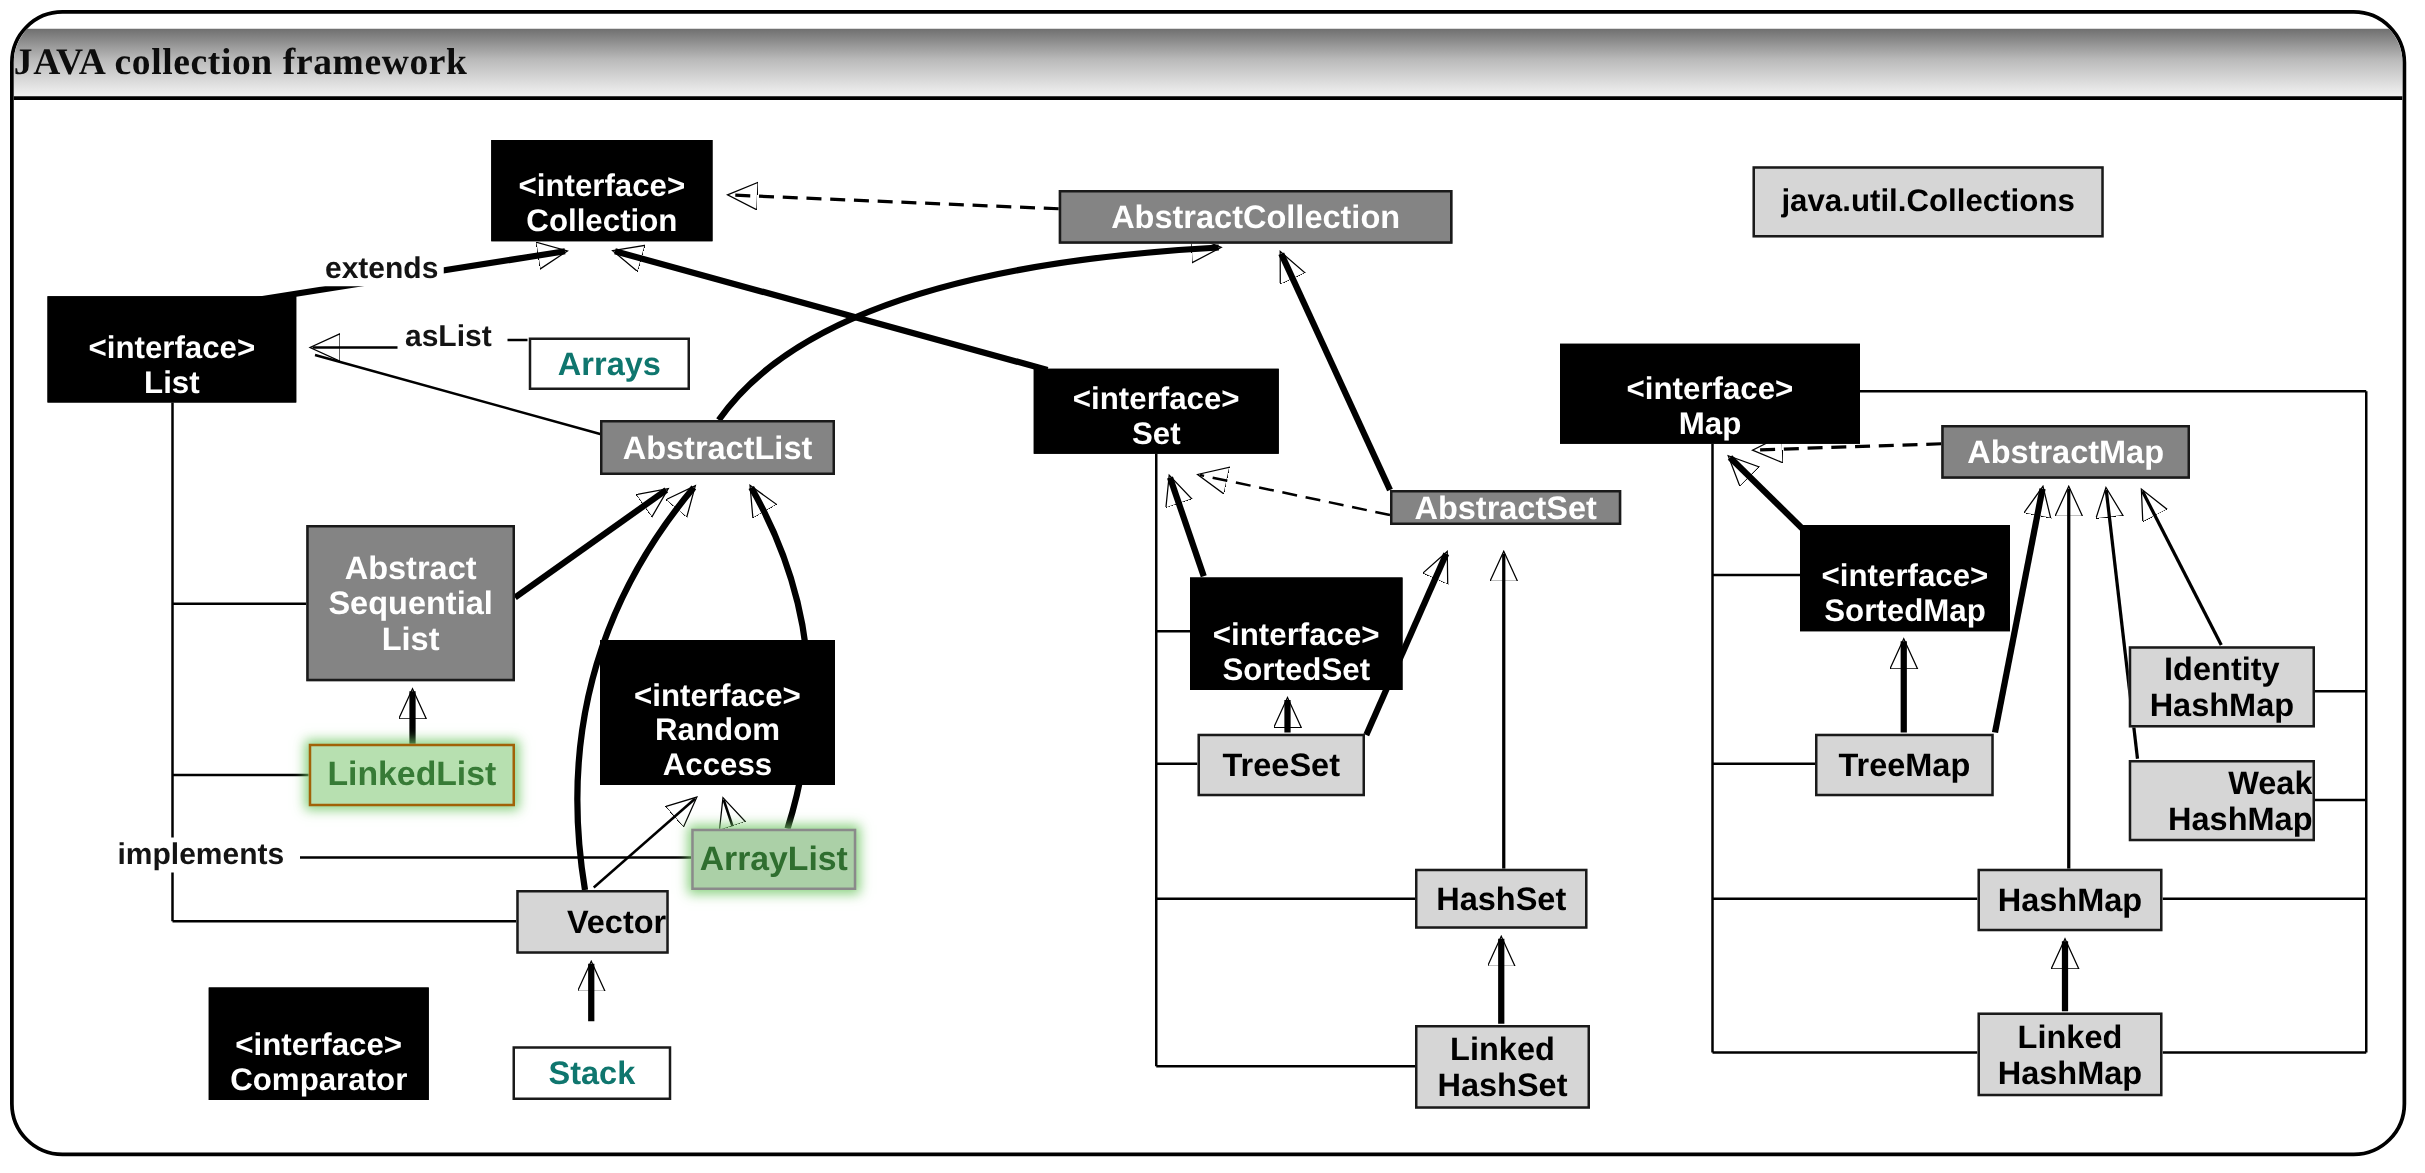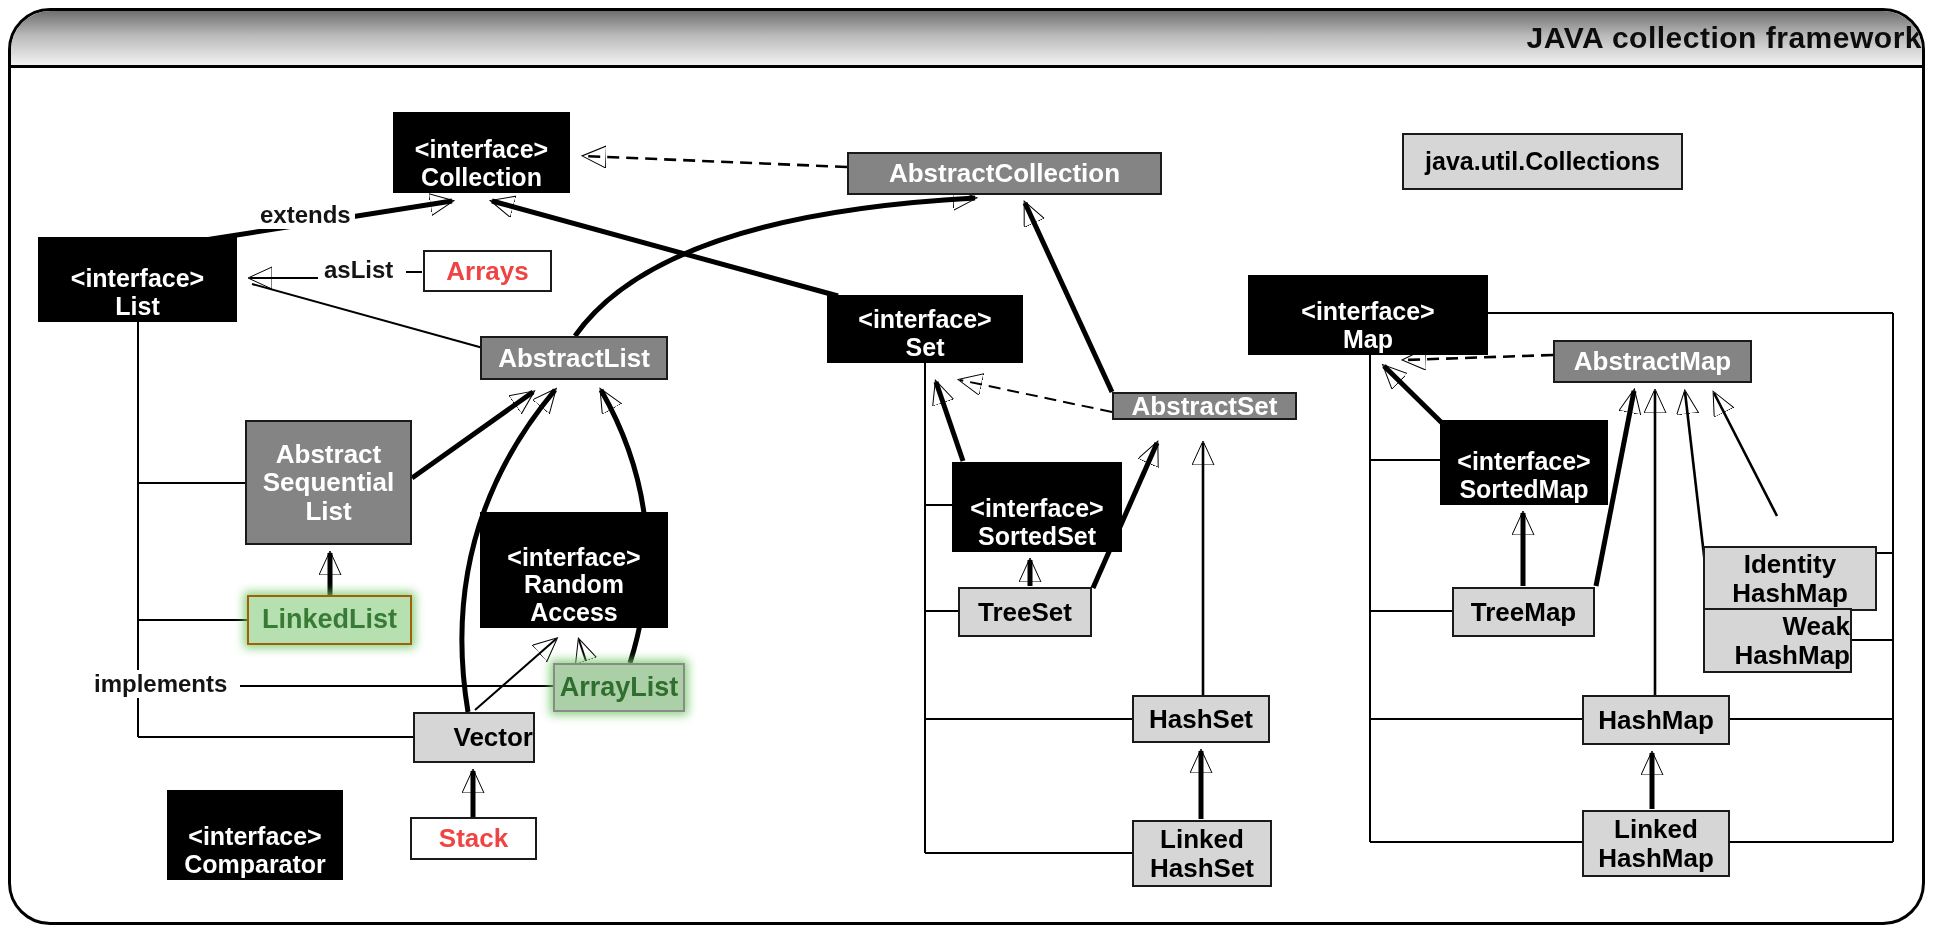--- a/index.html
+++ b/index.html
@@ -1,30 +1,30 @@
 <!DOCTYPE html>
 <html><head>
 <meta charset="utf-8">
 <style>
   html,body{margin:0;padding:0;background:#fff;font-family:"Liberation Sans",sans-serif;}
   .canvas{position:relative;width:1940px;height:938px;background:#fff;overflow:hidden;}
   .frame{position:absolute;left:8px;top:8px;width:1917px;height:917px;border:3px solid #000;border-radius:42px;box-sizing:border-box;background:#fff;overflow:hidden;}
-  .titlebar{position:absolute;left:0;top:0;width:100%;height:54px;border-bottom:3px solid #000;background:linear-gradient(to bottom,#6f6f6f 0%,#b9b9b9 45%,#f2f2f2 100%);display:flex;align-items:center;justify-content:flex-end;}
+  .titlebar{position:absolute;left:0;top:12px;width:100%;height:54px;border-bottom:3px solid #000;background:linear-gradient(to bottom,#6f6f6f 0%,#b9b9b9 45%,#f2f2f2 100%);display:flex;align-items:center;justify-content:flex-start;font-family:Liberation Serif, serif;}
   .titlebar span{font-size:30px;font-weight:bold;color:#0d0d0d;letter-spacing:.5px;}
   svg.wires{position:absolute;left:0;top:0;width:1940px;height:938px;pointer-events:none;}
   svg.wires path,svg.wires line{stroke:#000;fill:none;}
   .w2{stroke-width:2px;}
   .w3{stroke-width:2.6px;}
   .w5{stroke-width:5px;}
   .dash{stroke-dasharray:12 7;}
   .box{position:absolute;display:flex;flex-direction:column;justify-content:center;align-items:center;text-align:center;font-weight:bold;box-sizing:border-box;line-height:1.1;}
   .black{background:#000;color:#fff;border:2px solid #000;font-size:25px;justify-content:flex-end;}
   .gray{background:#848484;color:#fff;border:2px solid #1a1a1a;font-size:26px;}
   .lgray{background:#d6d6d6;color:#000;border:2px solid #1a1a1a;font-size:26px;}
-  .white{background:#fff;color:#ef4444;border:2px solid #1a1a1a;font-size:26px;}
+  .white{background:#fff;color:#0f766e;border:2px solid #1a1a1a;font-size:26px;margin-top:20px;}
   .green{background:#b7e0b0;color:#377b36;border:2px solid #a16207;font-size:27px;box-shadow:0 0 9px 3px rgba(118,201,106,.85);}
   .green2{background:#abd0a7;color:#2f6e2f;border:2px solid #8a8a8a;font-size:27px;box-shadow:0 0 9px 3px rgba(118,201,106,.85);}
   .lbl{position:absolute;font-weight:bold;color:#141414;background:#fff;font-size:24px;padding:0 4px;white-space:nowrap;}
   
   .b-collection{left:393px;top:112px;width:177px;height:81px;}
   .b-list{left:38px;top:237px;width:199px;height:85px;}
   .b-arrays{left:423px;top:250px;width:129px;height:42px;}
   .b-abscollection{left:847px;top:152px;width:315px;height:43px;}
   .b-utilcollections{left:1402px;top:133px;width:281px;height:57px;font-size:25px;border-width:2.5px;}
   .b-abslist{left:480px;top:336px;width:188px;height:44px;}
@@ -38,21 +38,21 @@
   .b-set{left:827px;top:295px;width:196px;height:68px;}
   .b-absset{left:1112px;top:392px;width:185px;height:28px;}
   .b-sortedset{left:952px;top:462px;width:170px;height:90px;}
   .b-treeset{left:958px;top:587px;width:134px;height:50px;}
   .b-hashset{left:1132px;top:695px;width:138px;height:48px;}
   .b-linkedhashset{left:1132px;top:820px;width:140px;height:67px;}
   .b-map{left:1248px;top:275px;width:240px;height:80px;}
   .b-absmap{left:1553px;top:340px;width:199px;height:43px;}
   .b-sortedmap{left:1440px;top:420px;width:168px;height:85px;}
   .b-treemap{left:1452px;top:587px;width:143px;height:50px;}
-  .b-identityhashmap{left:1703px;top:546px;width:174px;height:65px;}
+  .b-identityhashmap{left:1703px;top:517px;width:149px;height:65px;}
   .b-weakhashmap{left:1703px;top:608px;width:149px;height:65px;align-items:flex-end;}
   .b-hashmap{left:1582px;top:695px;width:148px;height:50px;}
   .b-linkedhashmap{left:1582px;top:810px;width:148px;height:67px;}
   .l-extends{left:256px;top:201px;}
   .l-aslist{left:320px;top:256px;}
   .l-implements{left:90px;top:670px;}
 </style>
 </head>
 <body>
 

